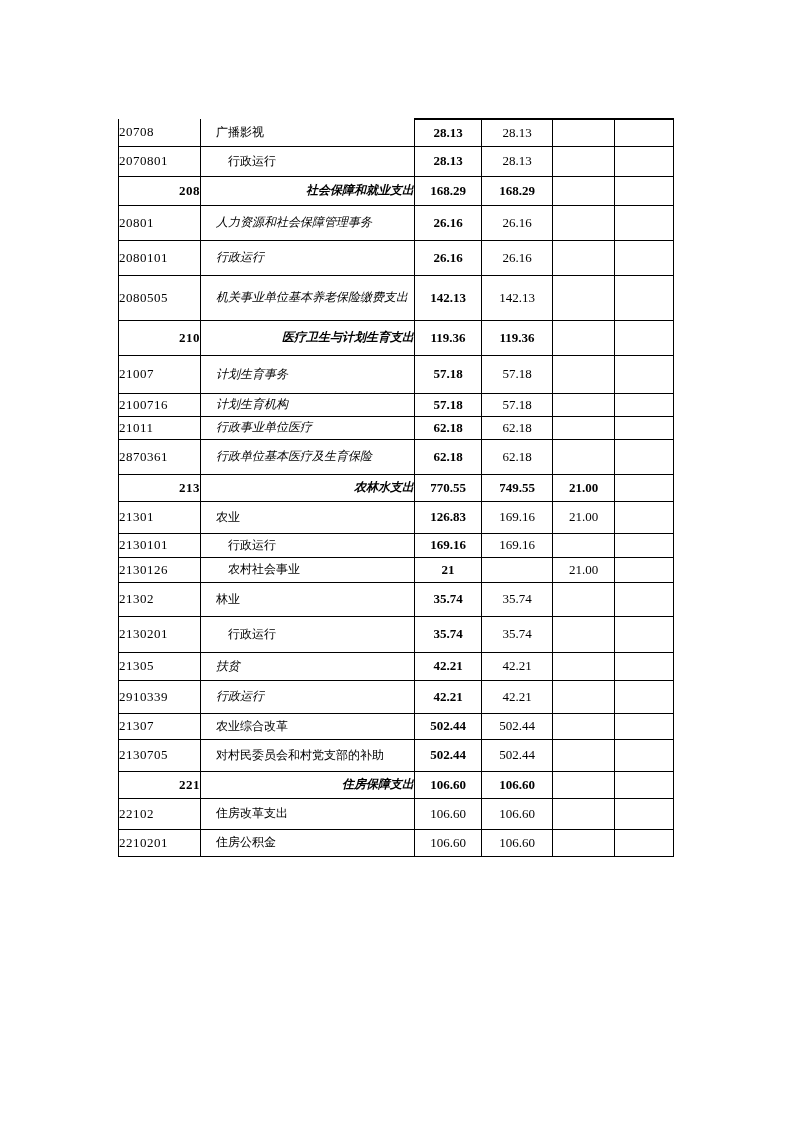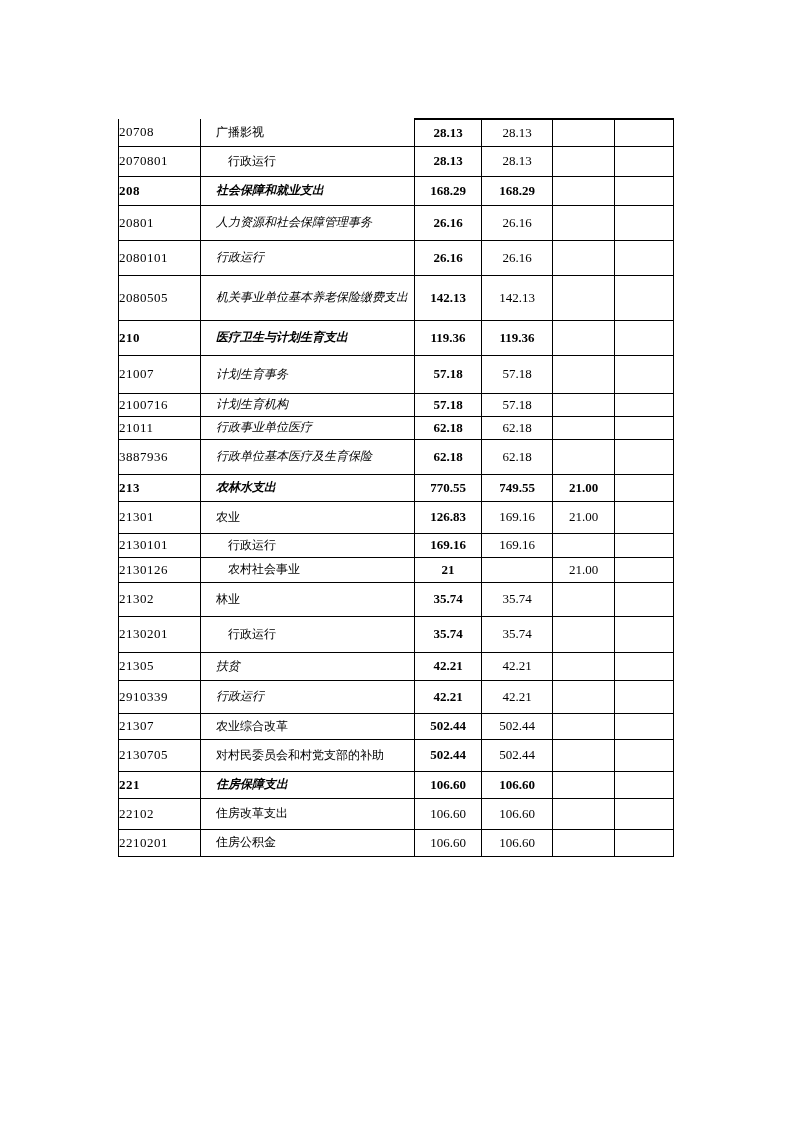--- a/index.html
+++ b/index.html
@@ -45,21 +45,21 @@
     font-size: 12px;
     line-height: 1.2;
   }
   td.name-cell.indent-0 { padding-left: 15px; font-style: italic; }
   td.name-cell.indent-1 { padding-left: 15px; }
   td.name-cell.indent-2 { padding-left: 27px; }
   td.value-cell {
     font-size: 13px;
     text-align: center;
   }
-  .bold { font-weight: bold; }
+  .bold { font-weight: bold; text-align: right; }
   
   tr.first-row td.no-top   { border-top: none; }
   tr.first-row td.thick-top{ border-top: 2px solid #000000; }
 </style>
 </head>
 <body>
 
 <div class="page">
   <table class="budget-table">
     <colgroup>
@@ -145,21 +145,21 @@
         </tr>
         <tr style="height: 23px;">
           <td class="code-cell">21011</td>
           <td class="name-cell indent-0">行政事业单位医疗</td>
           <td class="value-cell bold">62.18</td>
           <td class="value-cell">62.18</td>
           <td class="value-cell"></td>
           <td class="value-cell"></td>
         </tr>
         <tr style="height: 35px;">
-          <td class="code-cell">3887936</td>
+          <td class="code-cell">2870361</td>
           <td class="name-cell indent-0">行政单位基本医疗及生育保险</td>
           <td class="value-cell bold">62.18</td>
           <td class="value-cell">62.18</td>
           <td class="value-cell"></td>
           <td class="value-cell"></td>
         </tr>
         <tr style="height: 27px;">
           <td class="code-cell bold">213</td>
           <td class="name-cell indent-0 bold">农林水支出</td>
           <td class="value-cell bold">770.55</td>

